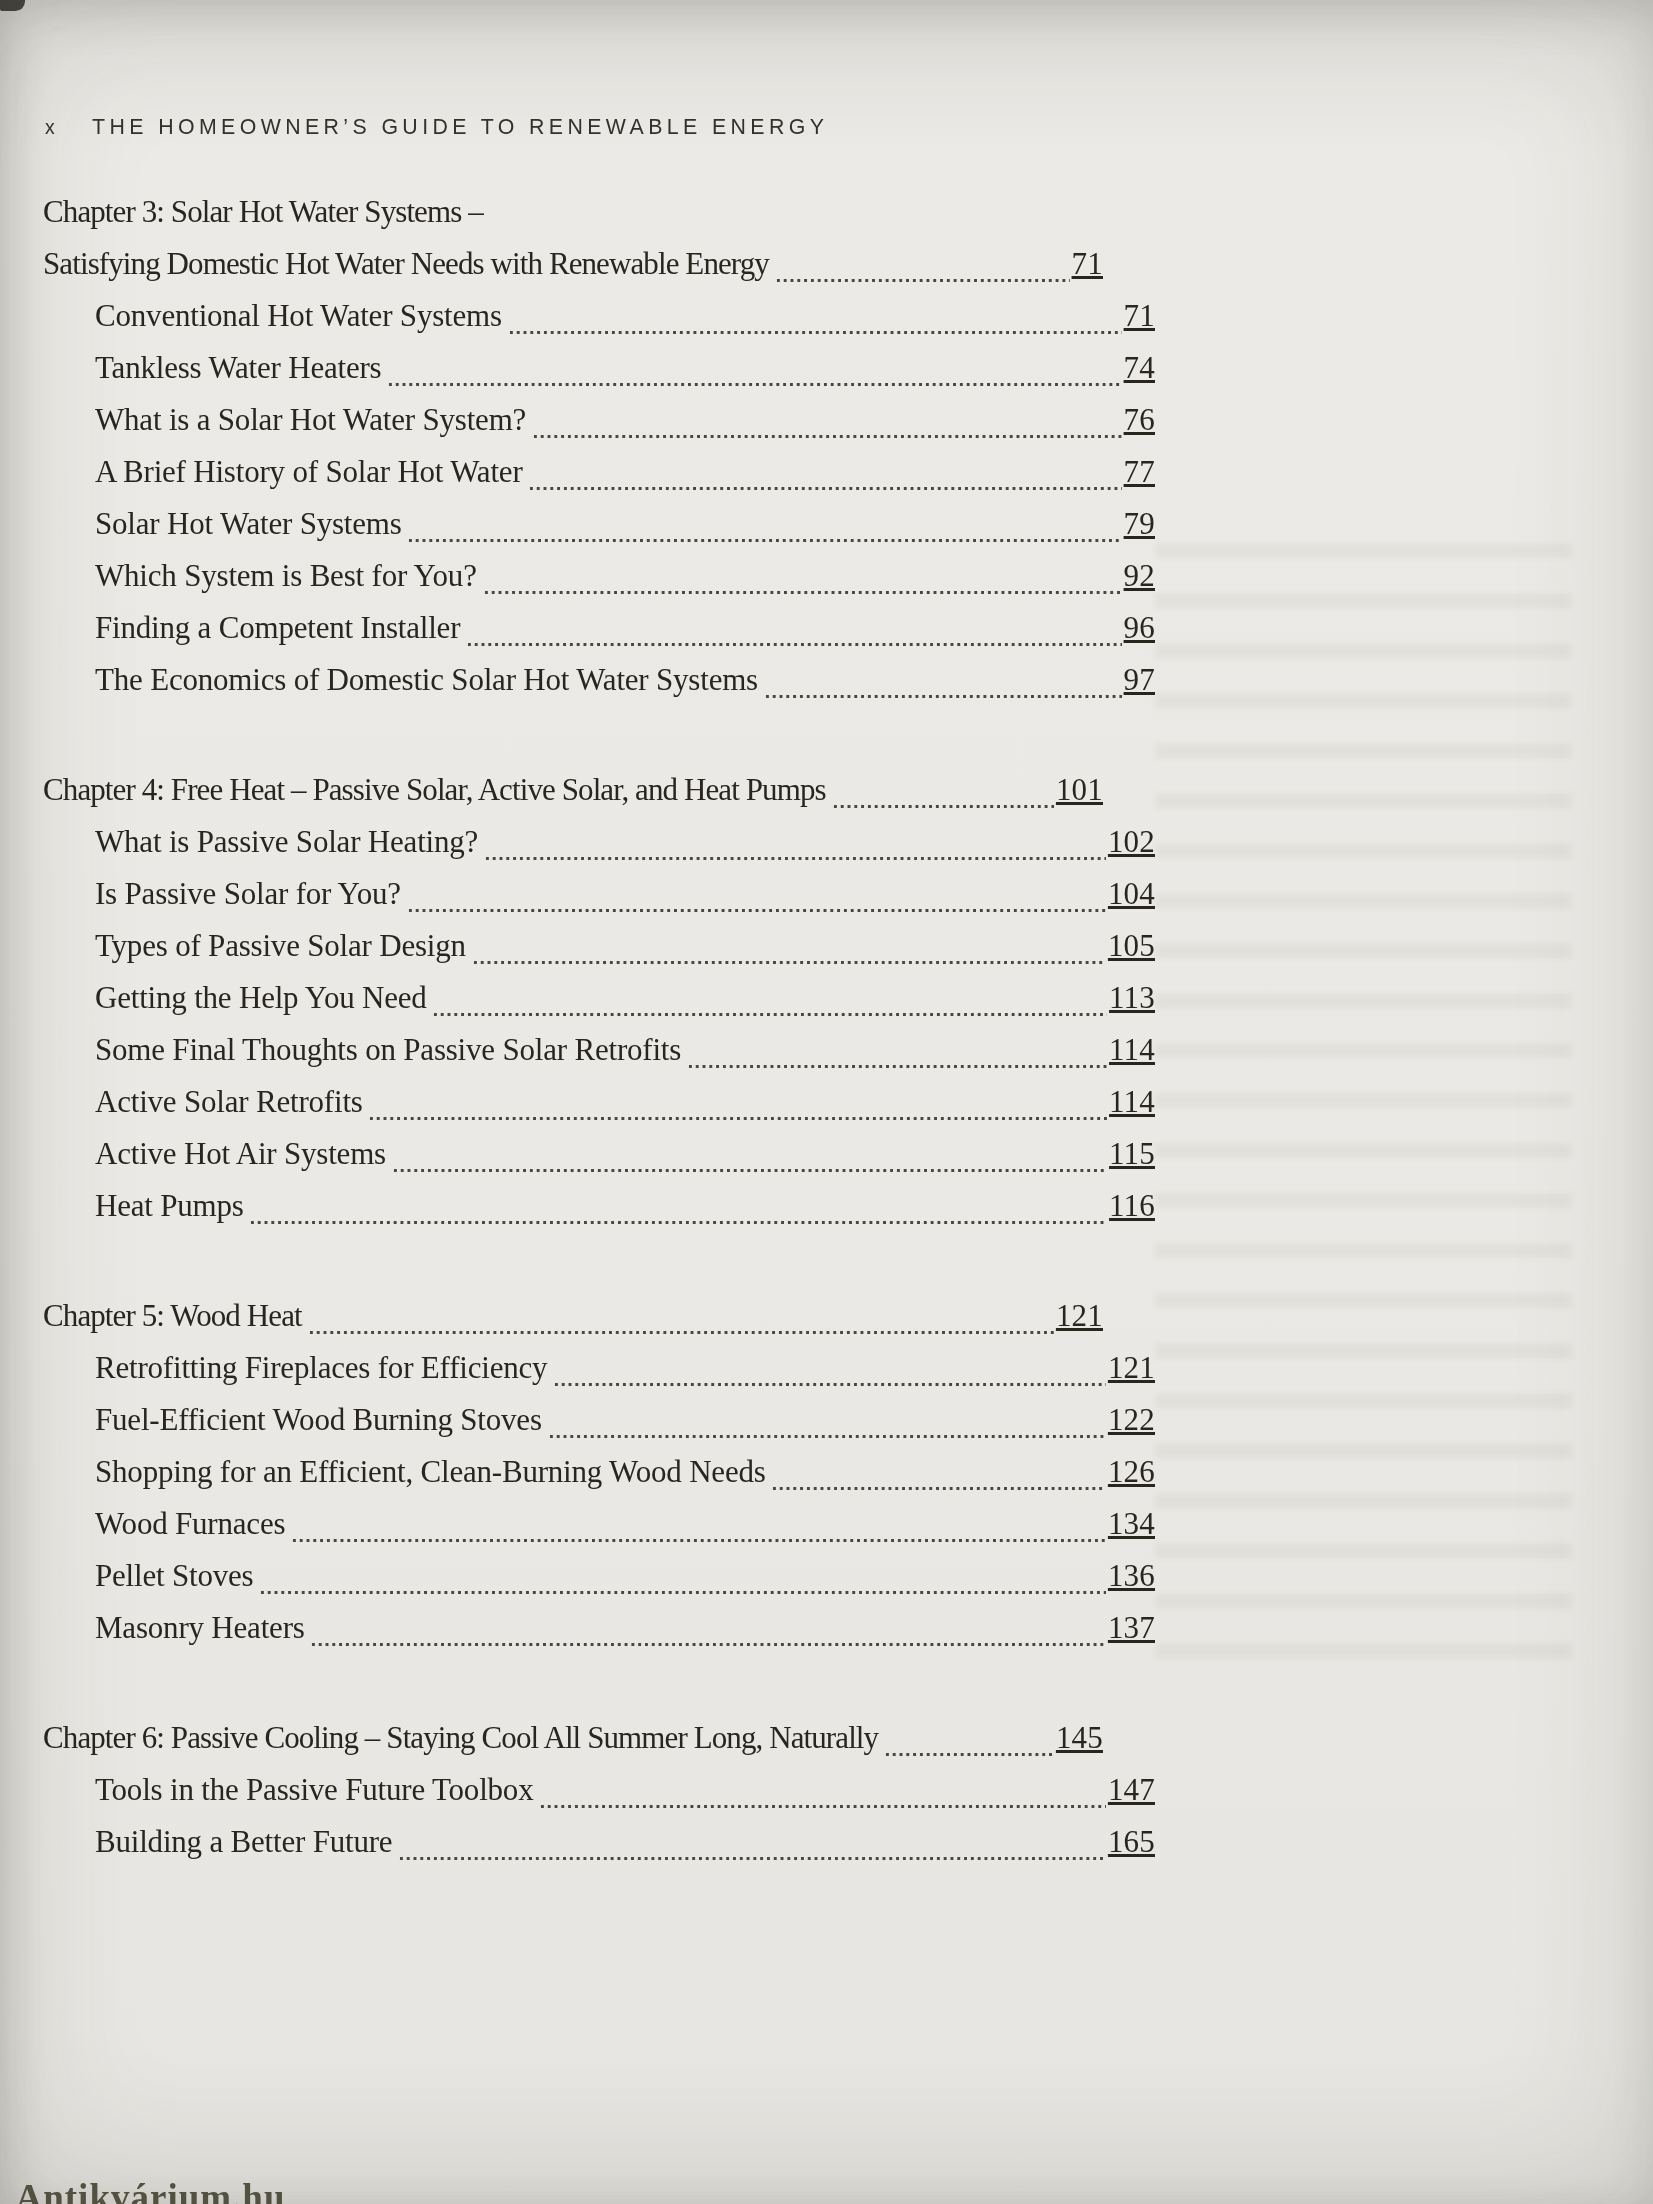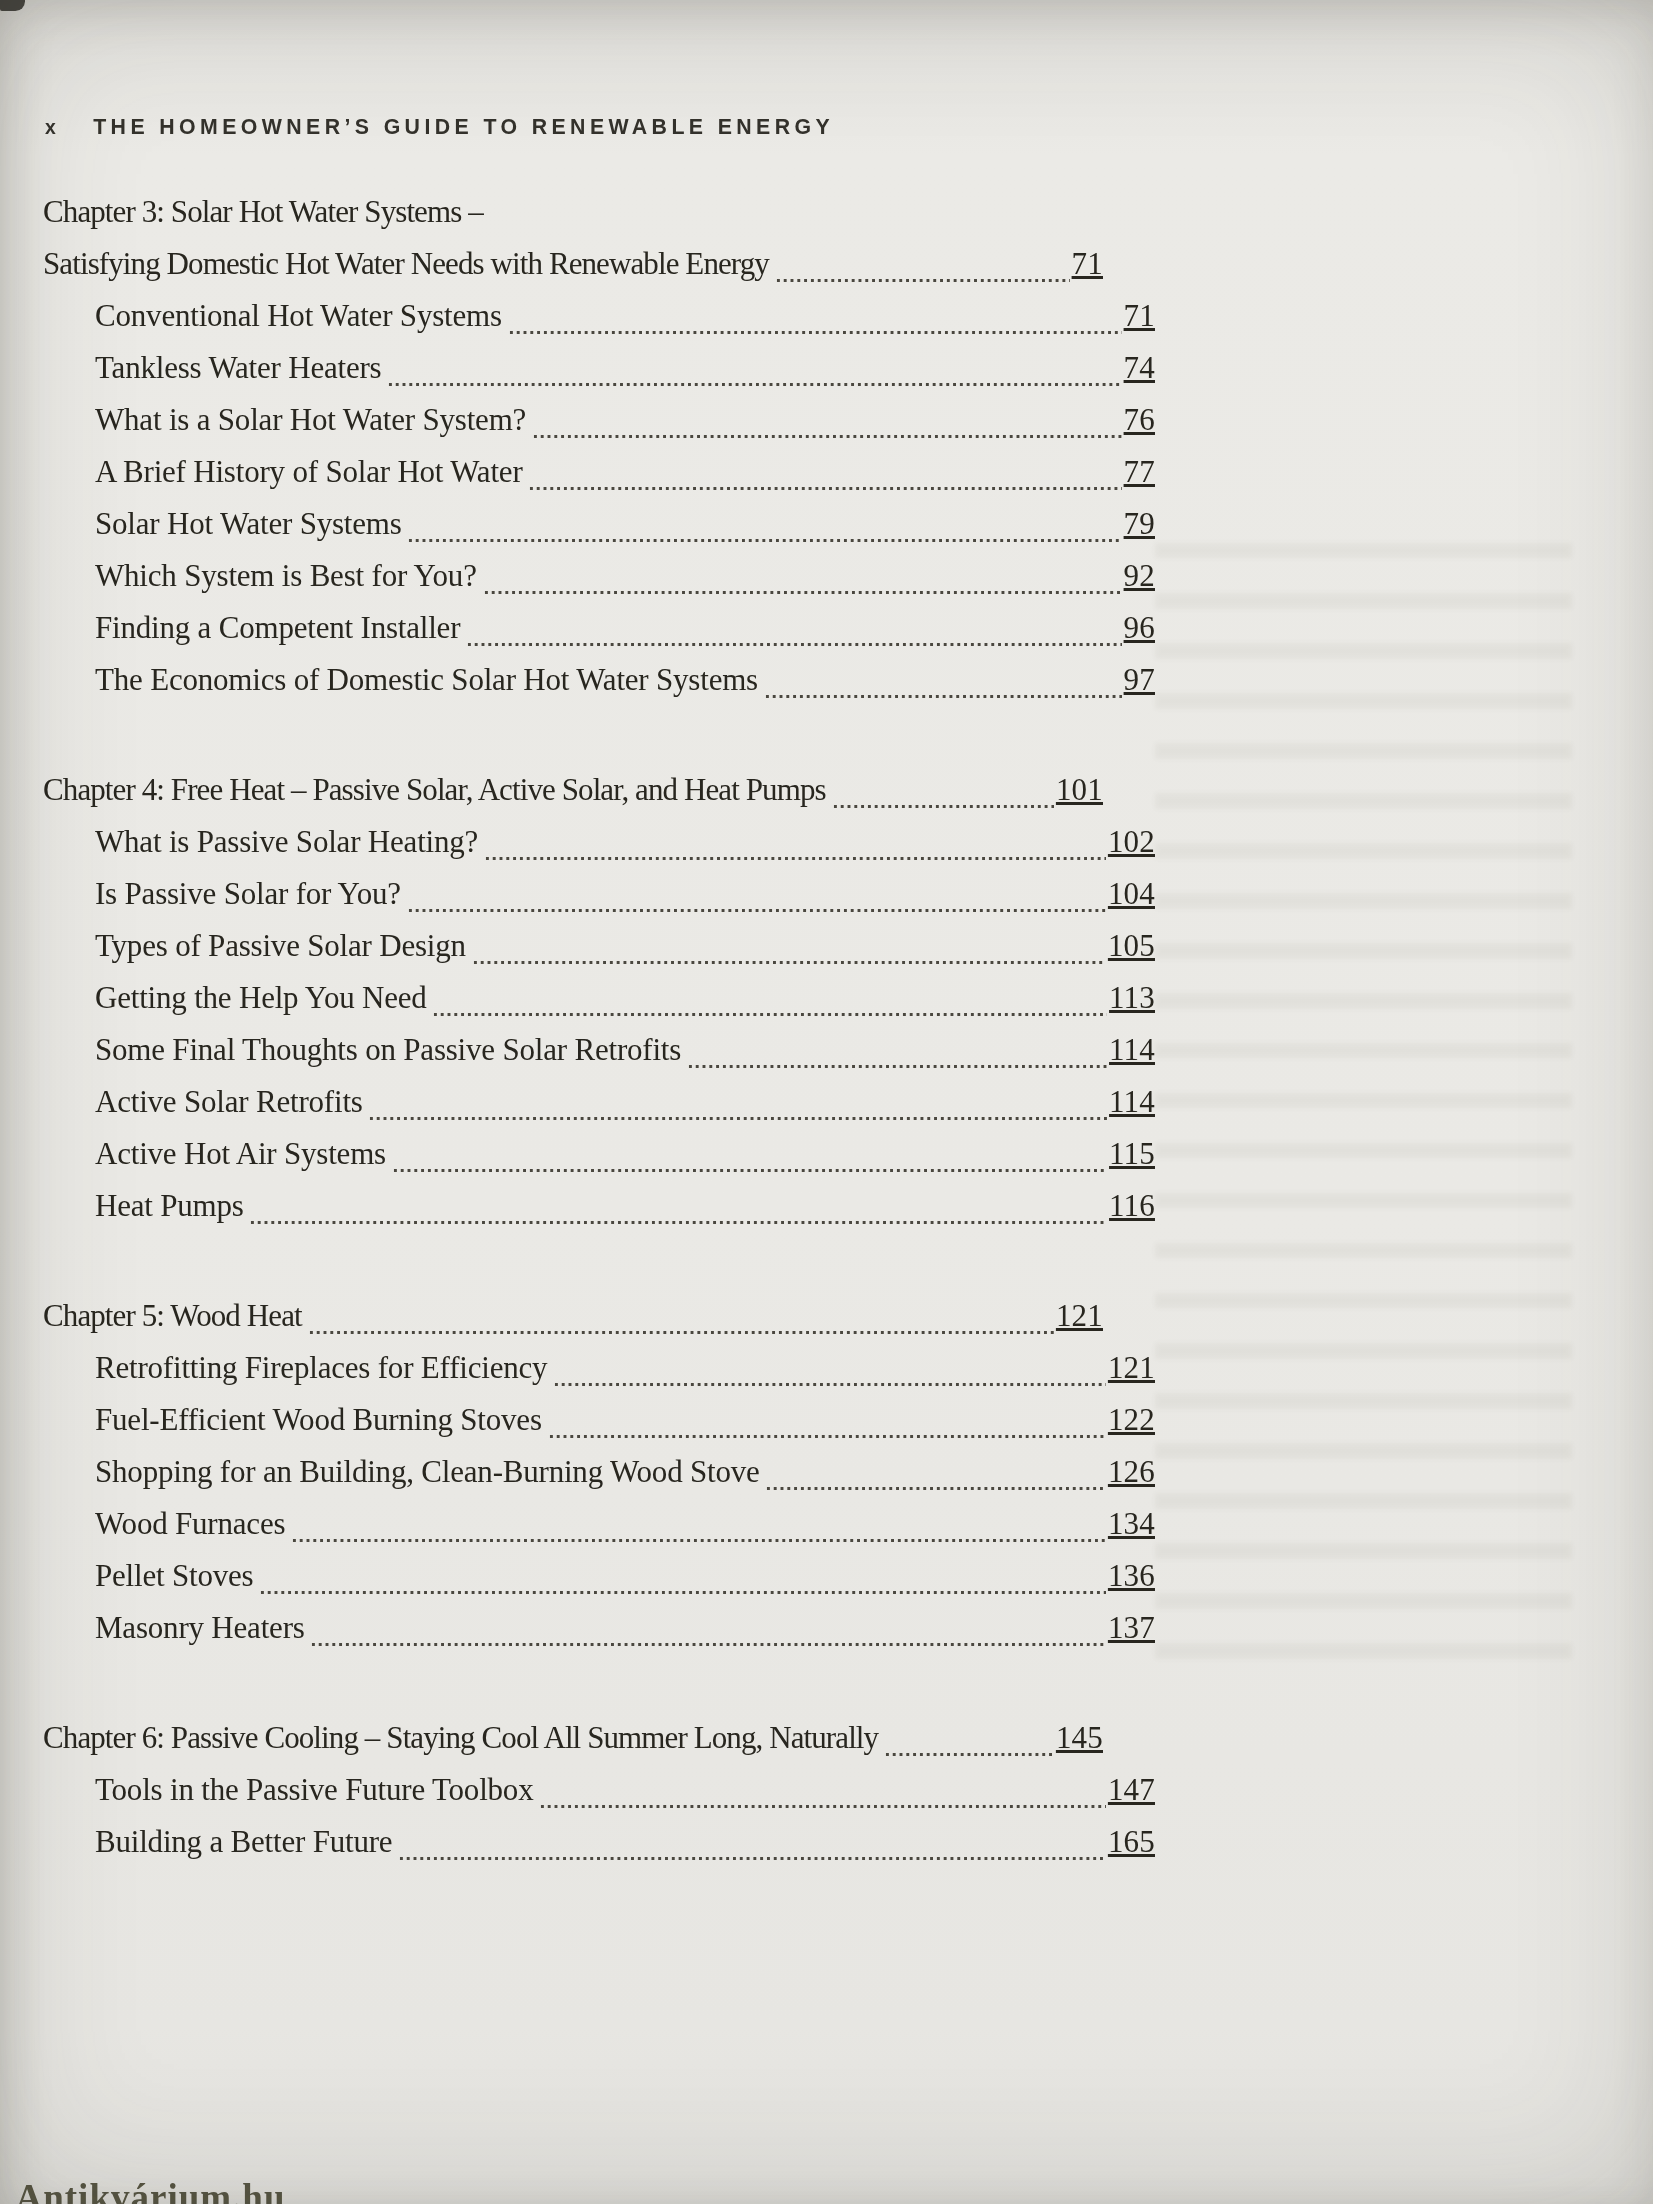--- a/index.html
+++ b/index.html
@@ -48,21 +48,21 @@
     filter: blur(2.9px);
     background:
       repeating-linear-gradient(180deg, #55523f 0px, #55523f 15.5px, transparent 15.5px, transparent 50px);
     z-index: 1;
   }
   .running-head {
     position: absolute;
     top: 115px;
     left: 45px;
     font-family: "Liberation Sans", sans-serif;
-    font-weight: 700;
+    font-weight: 400;
     font-size: 21.3px;
     letter-spacing: 4.4px;
     color: #34322c;
     white-space: nowrap;
     z-index: 2;
   }
   .running-head .folio {
     font-size: 19.4px;
     margin-right: 33px;
   }
@@ -242,21 +242,21 @@
           <span class="t">Retrofitting Fireplaces for Efficiency</span>
           <span class="leader"></span>
           <span class="pg">121</span>
         </div>
         <div class="row entry">
           <span class="t">Fuel-Efficient Wood Burning Stoves</span>
           <span class="leader"></span>
           <span class="pg">122</span>
         </div>
         <div class="row entry">
-          <span class="t">Shopping for an Building, Clean-Burning Wood Stove</span>
+          <span class="t">Shopping for an Efficient, Clean-Burning Wood Needs</span>
           <span class="leader"></span>
           <span class="pg">126</span>
         </div>
         <div class="row entry">
           <span class="t">Wood Furnaces</span>
           <span class="leader"></span>
           <span class="pg">134</span>
         </div>
         <div class="row entry">
           <span class="t">Pellet Stoves</span>

